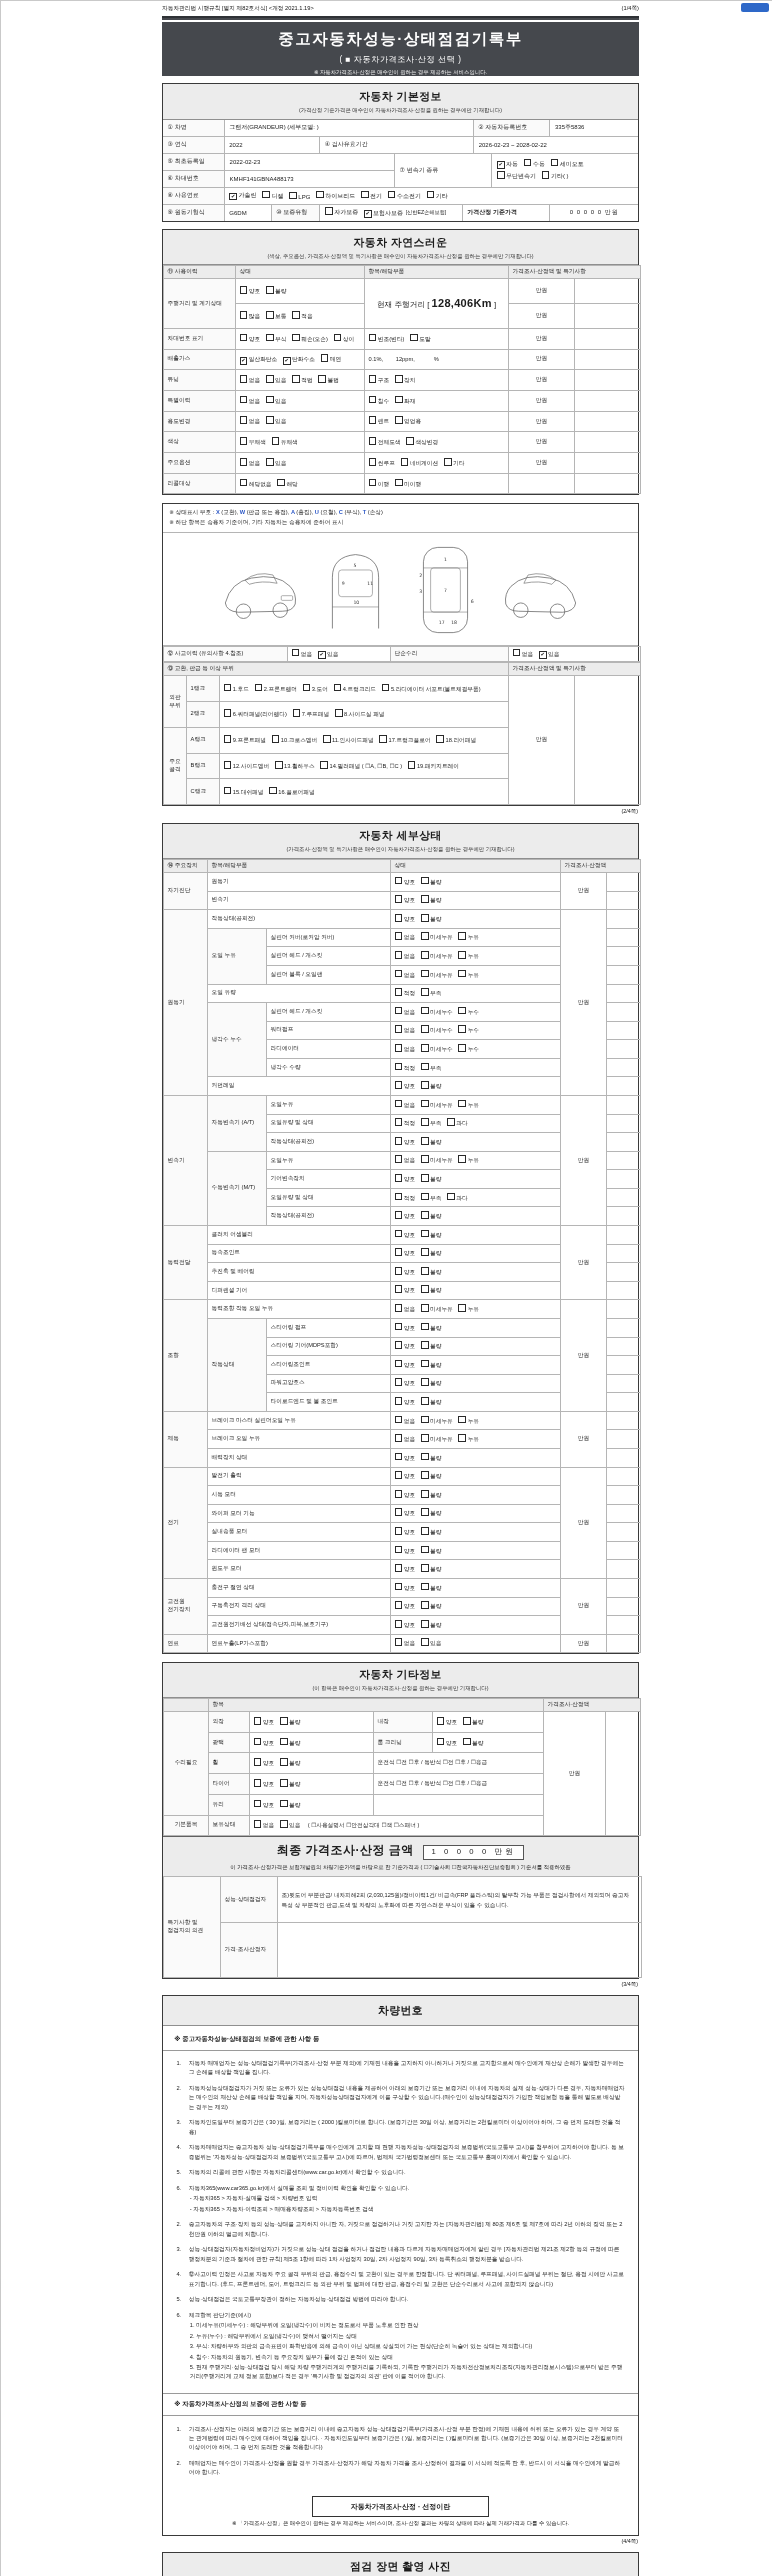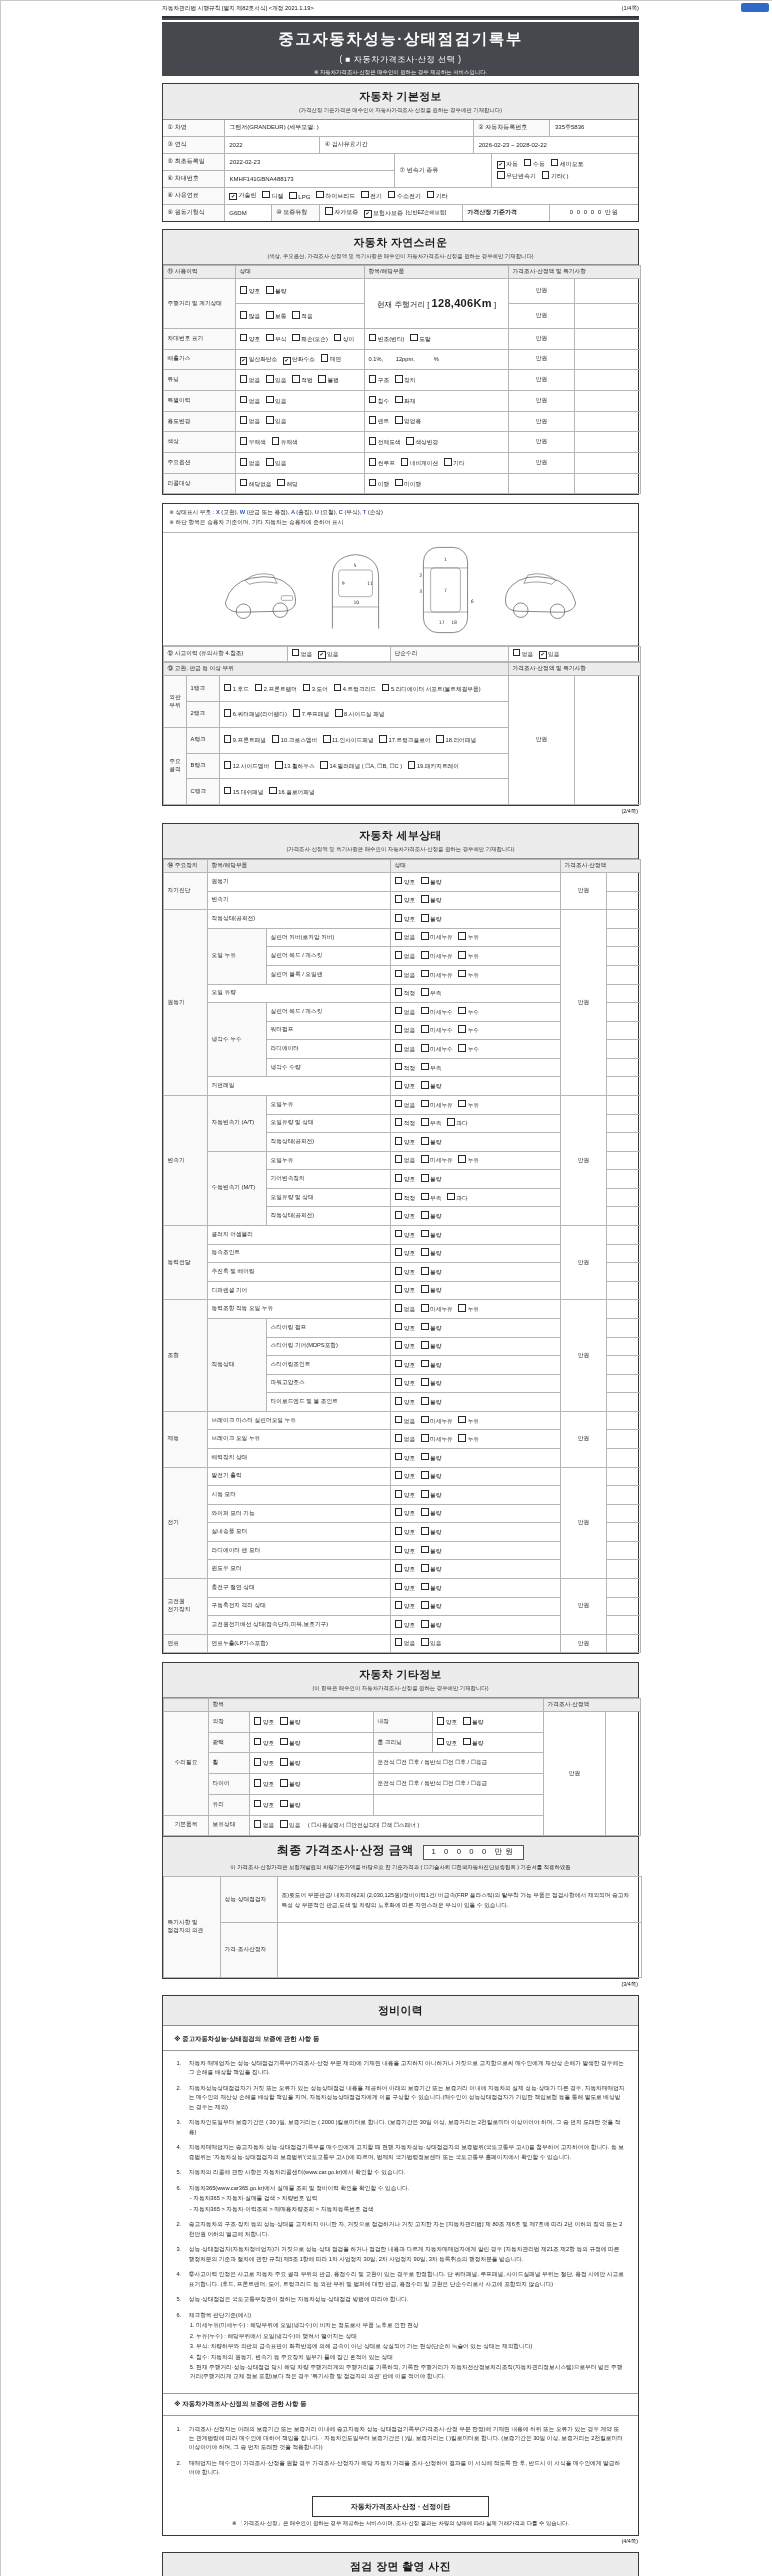--- a/index.html
+++ b/index.html
@@ -675,21 +675,21 @@
           <td></td>
         </tr>
       </tbody>
         </table>
     </section>
 
     <div class="marker">(3/4쪽)</div>
 
     <section class="box">
       <div class="sechead" style="padding:8.2px 0 7.2px">
-        <div class="t">정비이력</div>
+        <div class="t">차량번호</div>
       </div>
       <div class="nbox">
         <div class="nsect">※ 중고자동차성능·상태점검의 보증에 관한 사항 등</div>
         <div class="nitems" id="notice-list-1">
             <div class="nitem">
               <span class="nn">1.</span>
               <div class="nt">자동차 매매업자는 성능·상태점검기록부(가격조사·산정 부분 제외)에 기재된 내용을 고지하지 아니하거나 거짓으로 고지함으로써 매수인에게 재산상 손해가 발생한 경우에는 그 손해를 배상할 책임을 집니다.</div>
             </div>
             <div class="nitem">
               <span class="nn">2.</span>

